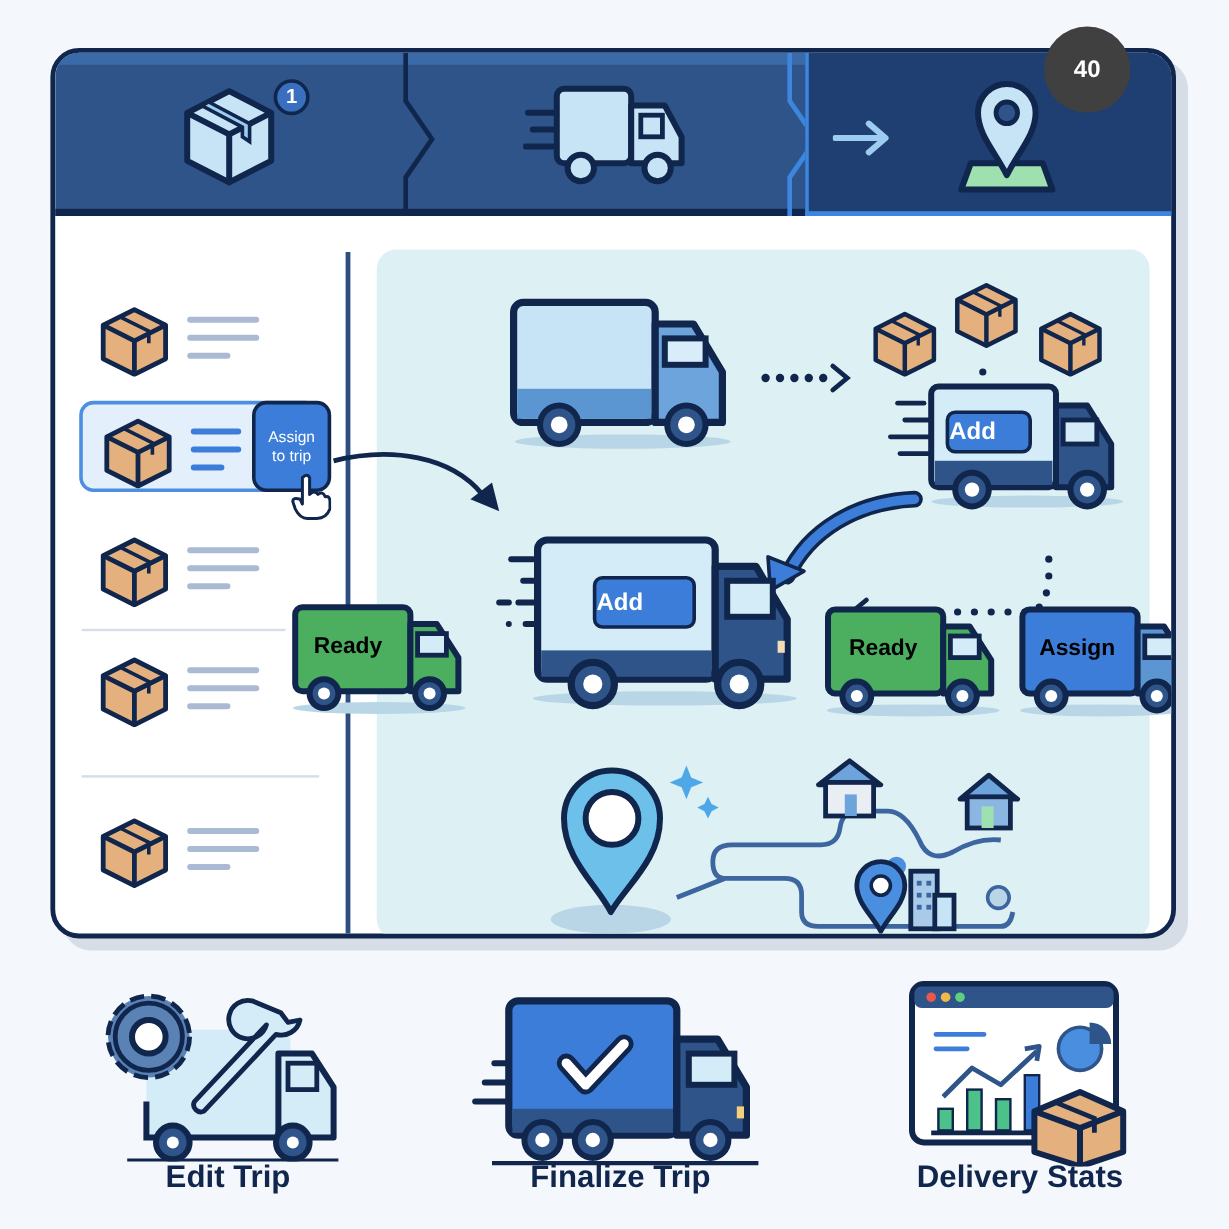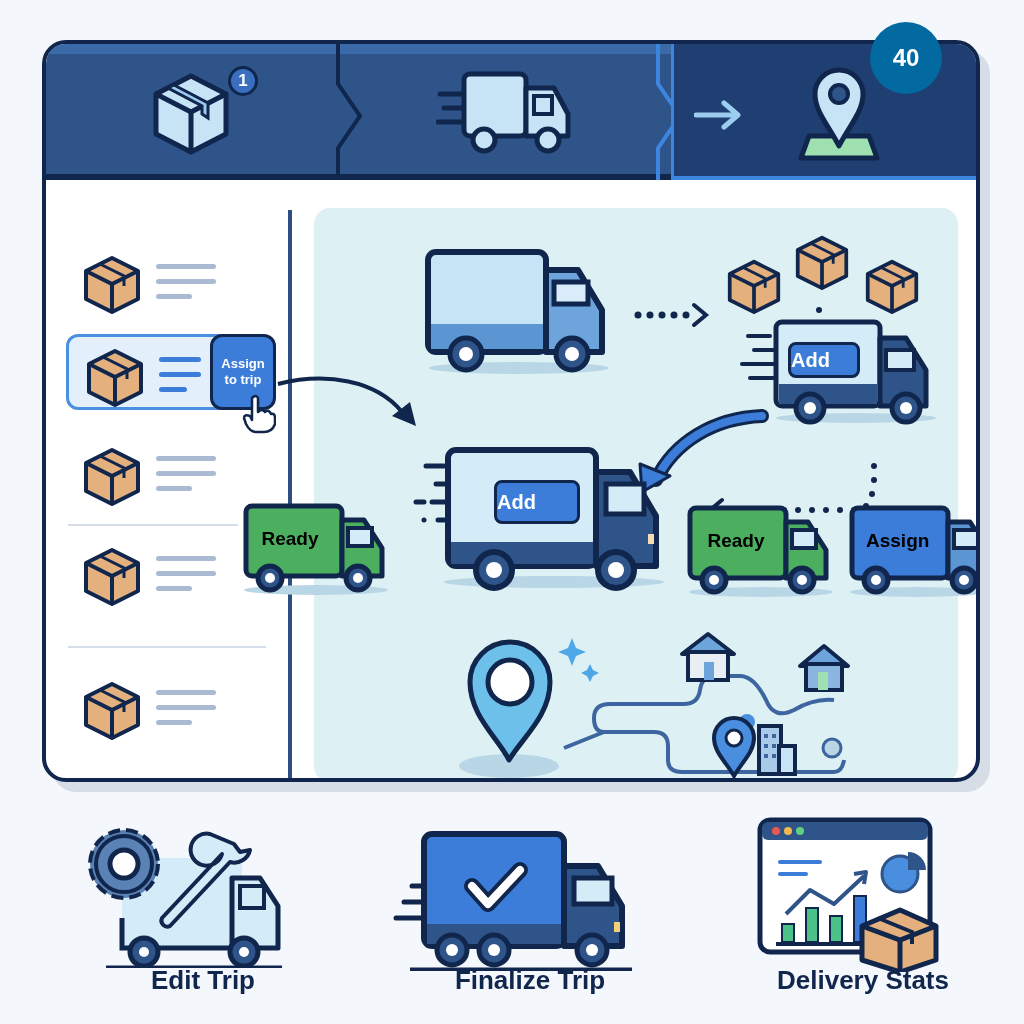--- a/index.html
+++ b/index.html
@@ -23,36 +23,36 @@
   .step { position: absolute; top: 0; height: 136px; }
   .step-1 { left: 0; width: 300px; }
   .step-2 { left: 300px; width: 325px; }
   .step-3 { left: 625px; width: 313px; background: #1f3e72; border-left: 3px solid #3d86e0; border-bottom: 4px solid #3d86e0; }
   .step svg { position: absolute; }
   .badge {
     position: absolute; border-radius: 50%; color: #fff; font-weight: bold;
     display: flex; align-items: center; justify-content: center;
   }
   .badge-step { left: 182px; top: 22px; width: 30px; height: 30px; background: #3a6fbf; border: 3px solid #10264d; font-size: 17px; }
-  .badge-count { position: absolute; left: 870px; top: 22px; width: 72px; height: 72px; background: #0369a1; font-size: 24px; z-index: 5; text-align: center; }
+  .badge-count { position: absolute; left: 870px; top: 22px; width: 72px; height: 72px; background: #404040; font-size: 20px; z-index: 5; text-align: center; }
 
   .sidebar { position: absolute; left: 0; top: 142px; width: 244px; height: 600px; }
   .divider-v { position: absolute; left: 242px; top: 166px; width: 4px; height: 580px; background: #2c4e80; }
   .pkg-item { position: absolute; left: 20px; width: 200px; height: 76px; }
   .pkg-item.selected { background: #e3f0fc; border: 3px solid #4c8fe0; border-radius: 12px; }
   .pkg-icon { position: absolute; left: 16px; top: 10px; }
   .lines { position: absolute; left: 90px; top: 20px; }
   .lines span { display: block; height: 5px; border-radius: 3px; background: #a9bad2; margin-bottom: 10px; }
   .selected .lines span { background: #3b7dd8; }
   .sep { position: absolute; left: 22px; height: 2px; background: #d5dde8; }
 
   .assign-btn {
     position: absolute; left: 164px; top: 290px; width: 66px; height: 76px;
     background: #3b7dd8; border: 3px solid #10264d; border-radius: 12px;
-    color: #fff; font-size: 13px; font-weight: bold; text-align: center;
+    color: #fff; font-size: 13px; font-weight: normal; text-align: center;
     display: flex; align-items: center; justify-content: center; line-height: 1.2; z-index: 3;
     padding: 20px;
   }
   .hand { position: absolute; left: 196px; top: 350px; z-index: 4; }
 
   .canvas {
     position: absolute; left: 268px; top: 164px; width: 644px; height: 574px;
     background: #ddf0f4; border-radius: 16px;
   }
   .abs { position: absolute; }
@@ -60,21 +60,21 @@
     position: absolute; color: #000000; font-weight: bold; font-size: 19px;
   }
   .add-label {
     position: absolute; background: #3b7dd8; border: 3px solid #10264d; border-radius: 8px;
     color: #fff; font-weight: bold; font-size: 20px; text-align: left;
   }
 
   .bottom { position: absolute; top: 808px; left: 0; width: 100%; height: 216px; }
   .action { position: absolute; top: 0; height: 210px; }
   .action-label {
-    position: absolute; bottom: 22px; left: 13px; width: 100%; text-align: center;
+    position: absolute; bottom: 22px; left: 0; width: 100%; text-align: center;
     color: #10264d; font-weight: bold; font-size: 26px;
   }
 </style>
 </head>
 <body>
 
 <div class="window">
 
   <div class="stepbar">
     <div class="topline"></div>

